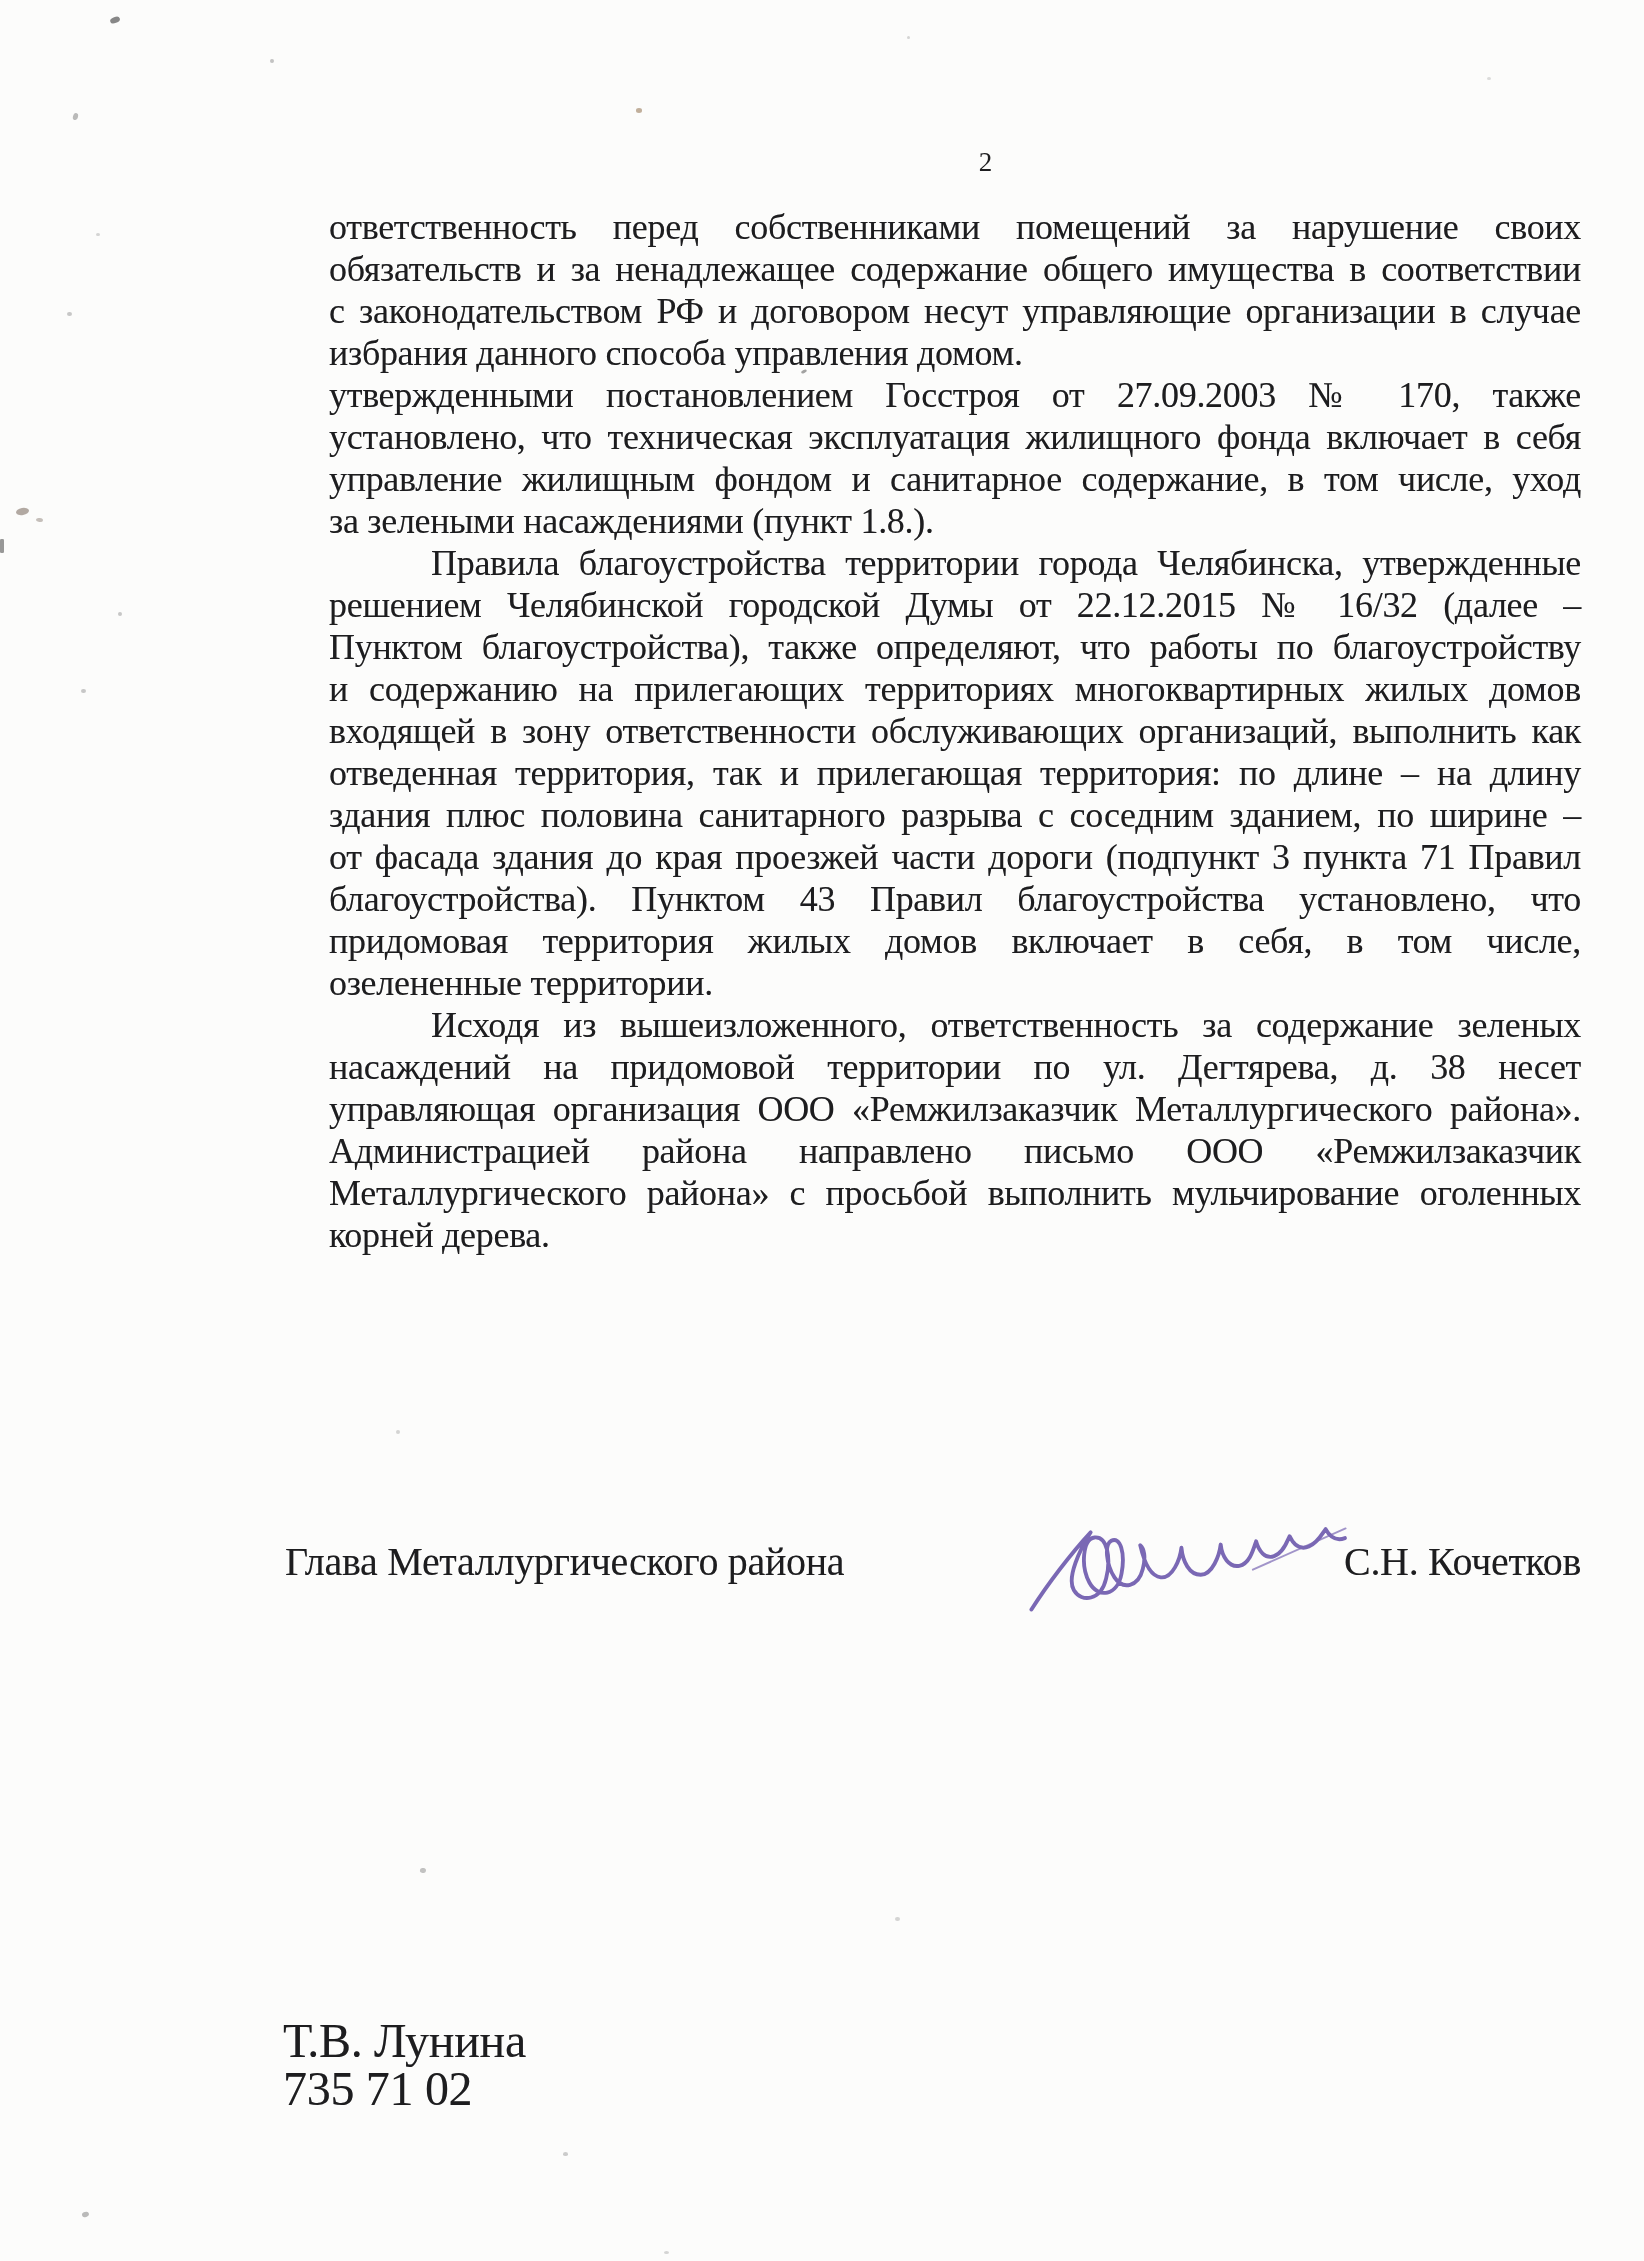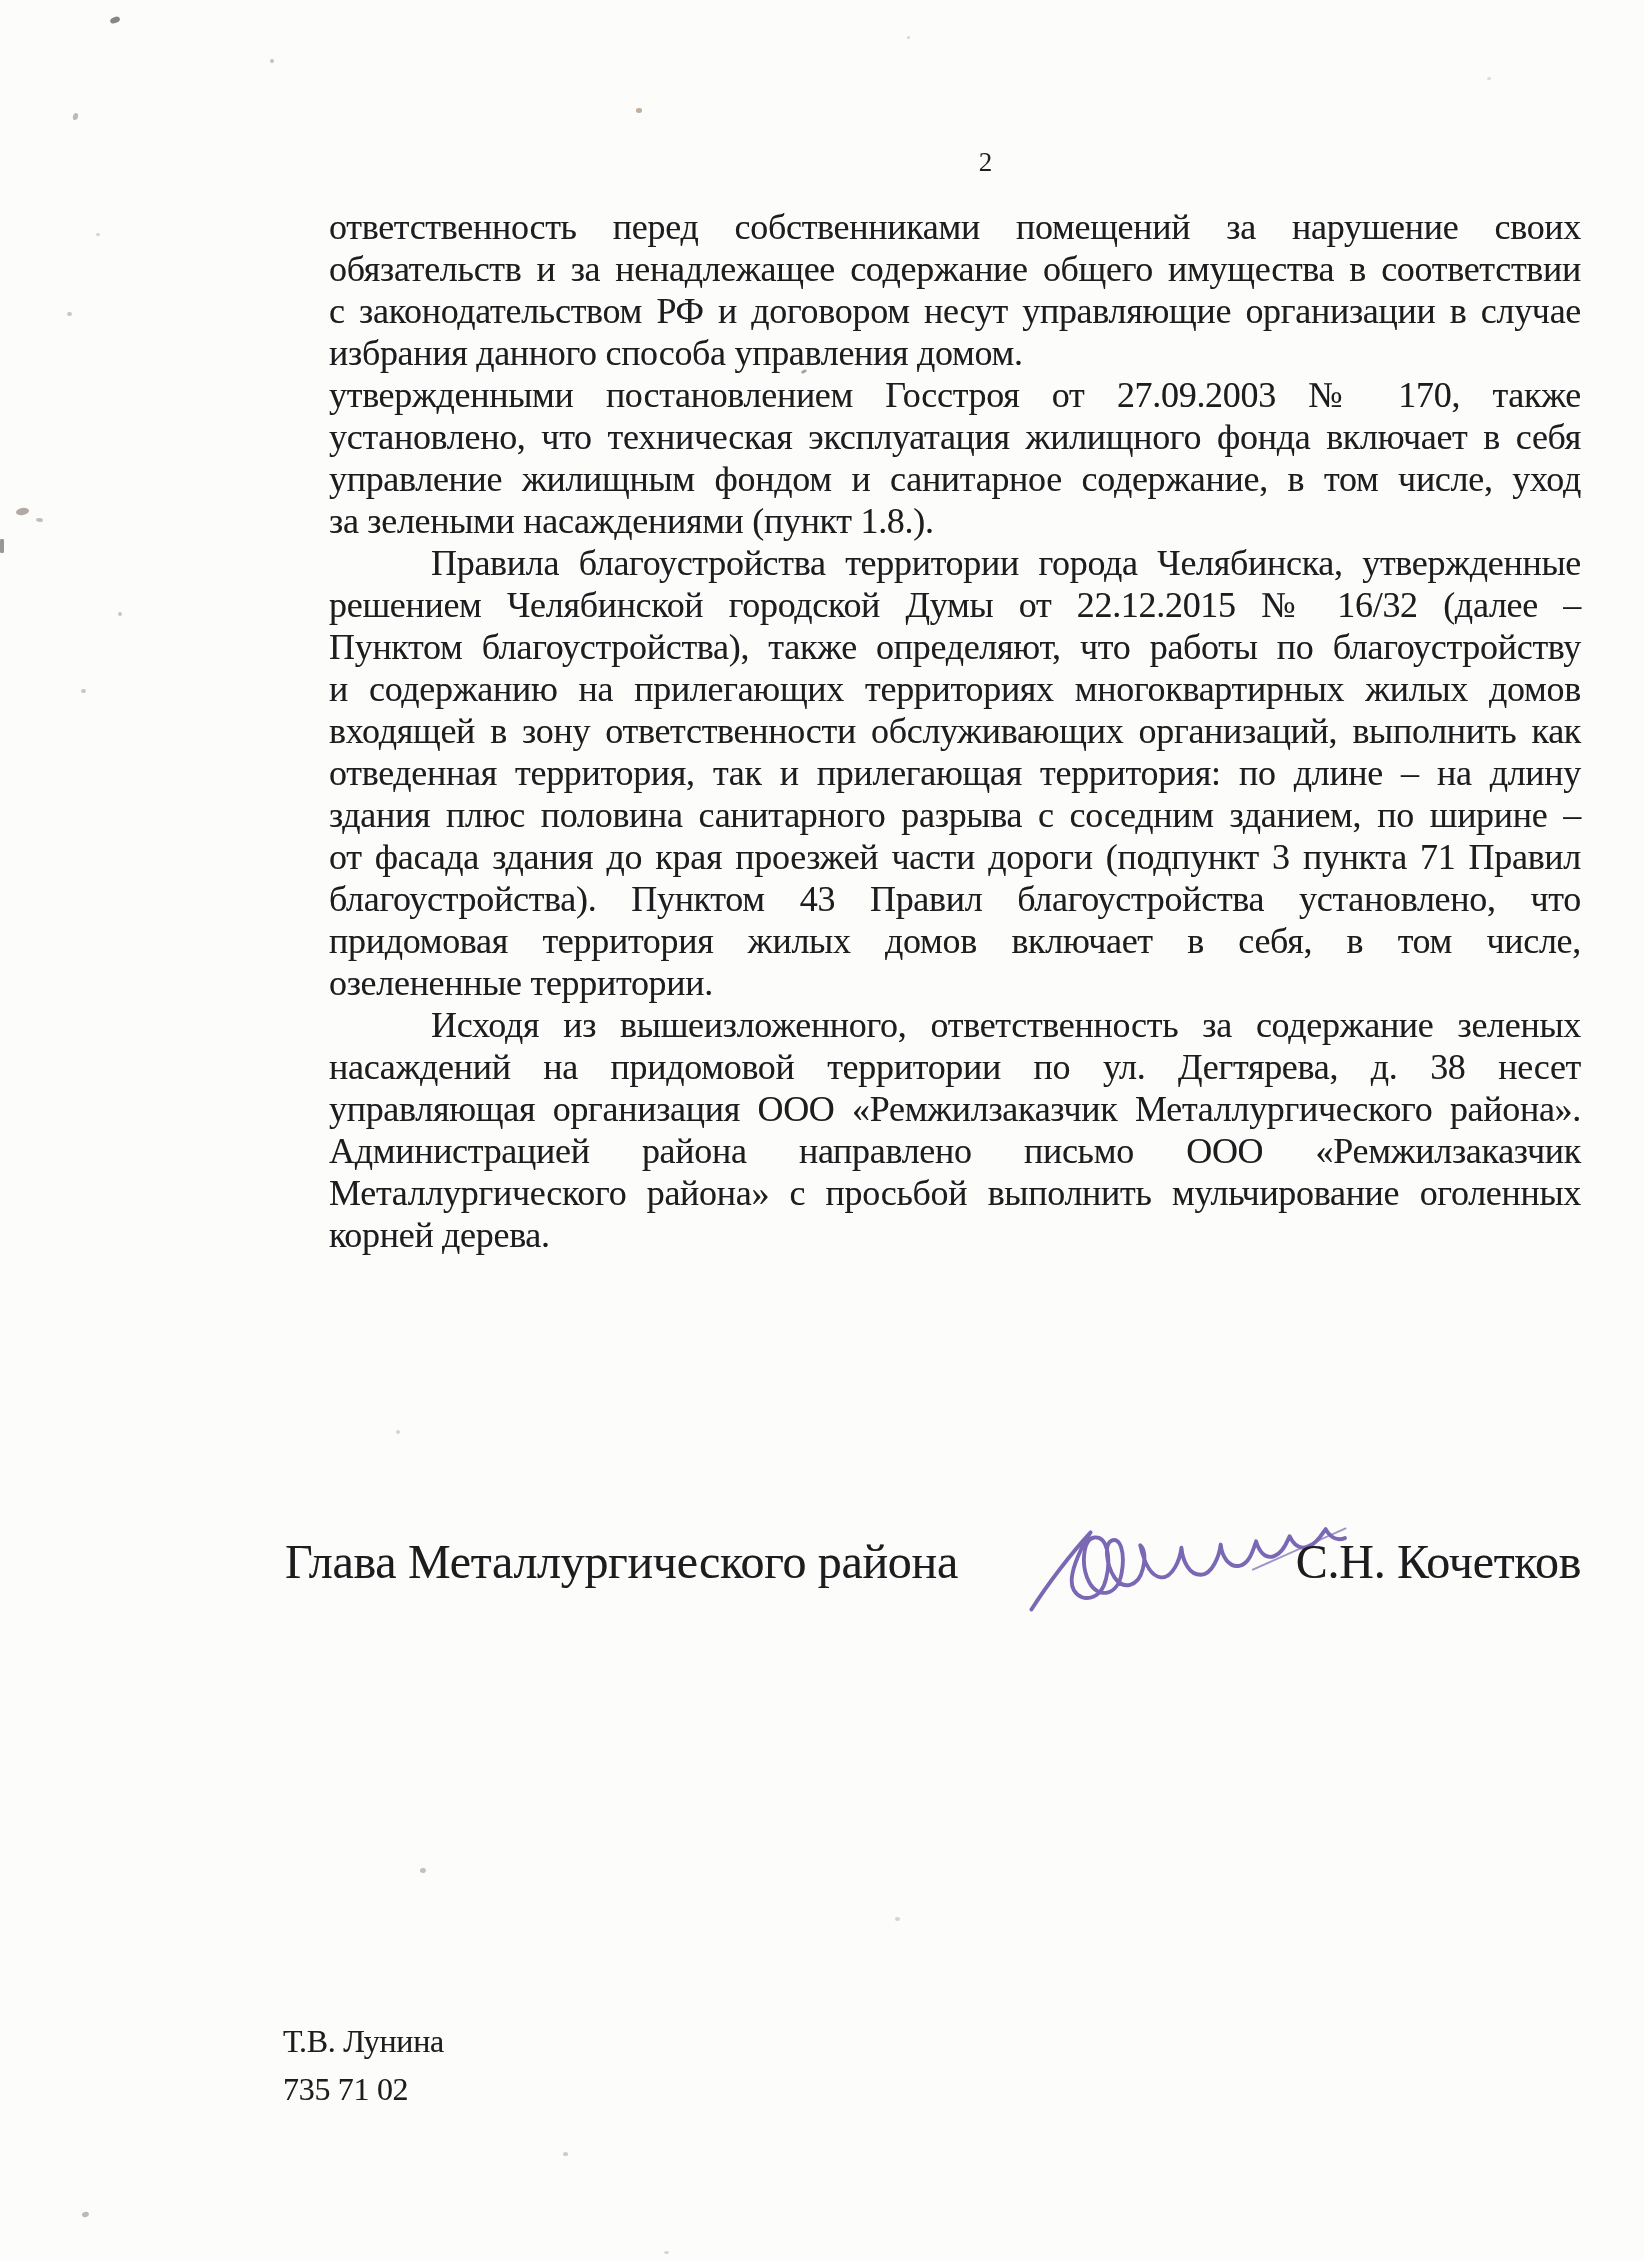--- a/index.html
+++ b/index.html
@@ -35,38 +35,38 @@
   .line { text-align: justify; text-align-last: justify; margin-left: 44px; }
   .line.first { text-indent: 102px; }
   .line.last { text-align-last: left; }
   .sig-row {
     position: absolute;
     left: 285px;
     top: 1541px;
     width: 1296px;
     display: flex;
     justify-content: space-between;
-    font-size: 48px;
+    font-size: 40px;
     line-height: 42px;
     letter-spacing: -0.3px;
     text-shadow: 0 0 0.6px rgba(25,25,28,0.35);
     align-items: center;
   }
   .signature-svg {
     position: absolute;
     left: 1021px;
     top: 1513px;
     width: 335px;
     height: 103px;
   }
   .footer {
     position: absolute;
     left: 283px;
     top: 2017px;
-    font-size: 32px;
+    font-size: 48px;
     line-height: 48px;
     letter-spacing: -0.3px;
     text-shadow: 0 0 0.6px rgba(25,25,28,0.35);
   }
   .speck { position: absolute; border-radius: 50%; }
 </style>
 </head>
 <body>
 
 <div class="page">

